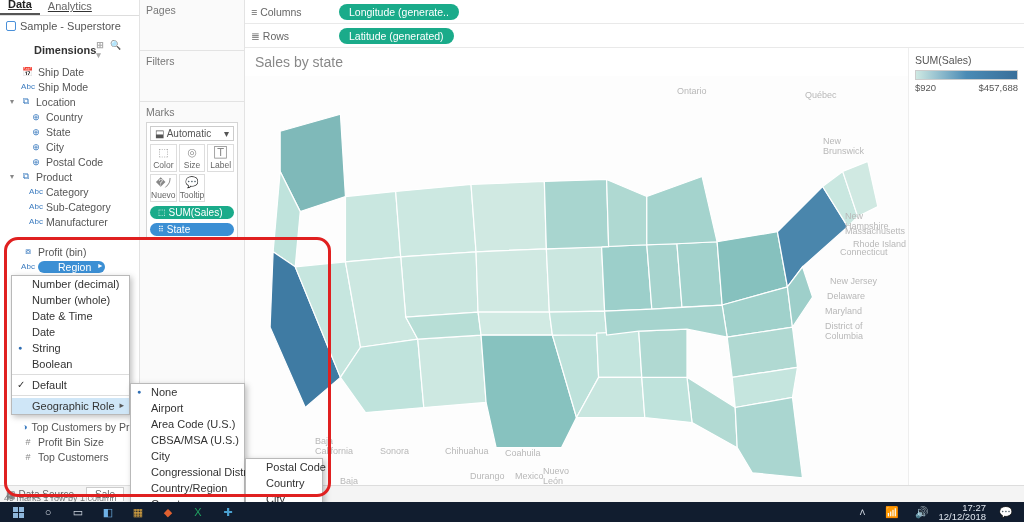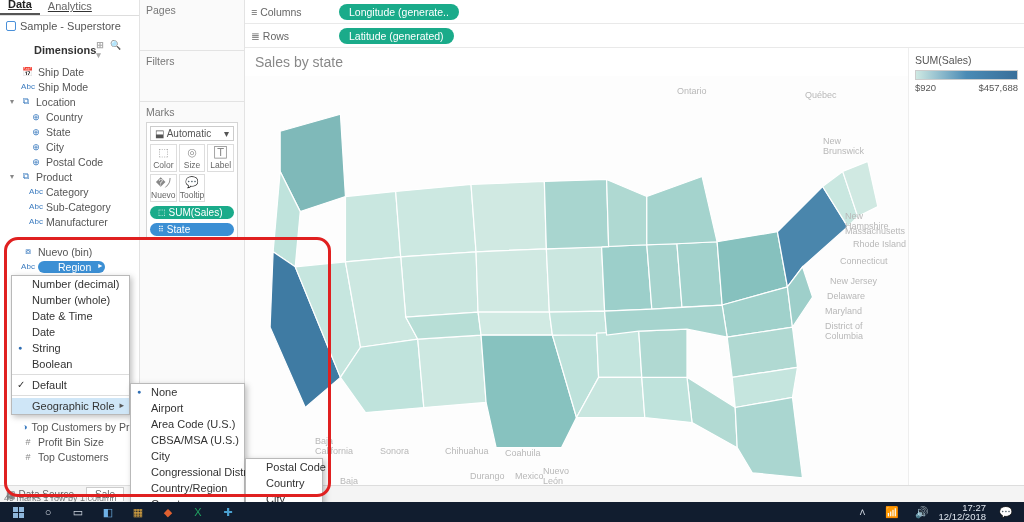--- a/index.html
+++ b/index.html
@@ -158,21 +158,21 @@
         </div>
       <div class="dimitem lvl3">
           <span class="ico" style="font-size:8px;">Abc</span>
           <span>Manufacturer</span>
         </div>
       <div class="dimitem lvl2" style="color:#ccc">
           <span>─────────</span>
         </div>
       <div class="dimitem lvl2">
           <span class="ico">⧇</span>
-          <span>Nuevo (bin)</span>
+          <span>Profit (bin)</span>
         </div>
       <div class="dimitem lvl2">
           <span class="ico" style="font-size:8px;">Abc</span>
           <span class="pill-region">Region</span>
         </div>
     </div>
     <div style="height:108px"></div>
     <div class="dimitem lvl2" style="font-style:italic;color:#888">
         <span class="ico globe">⊕</span>
         <span>Longitude (generated)</span>
@@ -315,21 +315,21 @@
             </g>
           </svg>
 
           <div class="maplabel" style="left:432px;top:10px">Ontario</div>
           <div class="maplabel" style="left:560px;top:14px">Québec</div>
           <div class="maplabel" style="left:578px;top:60px;white-space:pre">New
 Brunswick</div>
           <div class="maplabel" style="left:600px;top:135px">New Hampshire</div>
           <div class="maplabel" style="left:600px;top:150px">Massachusetts</div>
           <div class="maplabel" style="left:608px;top:163px">Rhode Island</div>
-          <div class="maplabel" style="left:595px;top:180px">Connecticut</div>
+          <div class="maplabel" style="left:595px;top:171px">Connecticut</div>
           <div class="maplabel" style="left:585px;top:200px">New Jersey</div>
           <div class="maplabel" style="left:582px;top:215px">Delaware</div>
           <div class="maplabel" style="left:580px;top:230px">Maryland</div>
           <div class="maplabel" style="left:580px;top:245px;white-space:pre">District of
 Columbia</div>
           <div class="maplabel" style="left:270px;top:395px">Mexico</div>
           <div class="maplabel" style="left:70px;top:360px;white-space:pre">Baja
 California</div>
           <div class="maplabel" style="left:135px;top:370px">Sonora</div>
           <div class="maplabel" style="left:200px;top:370px">Chihuahua</div>

